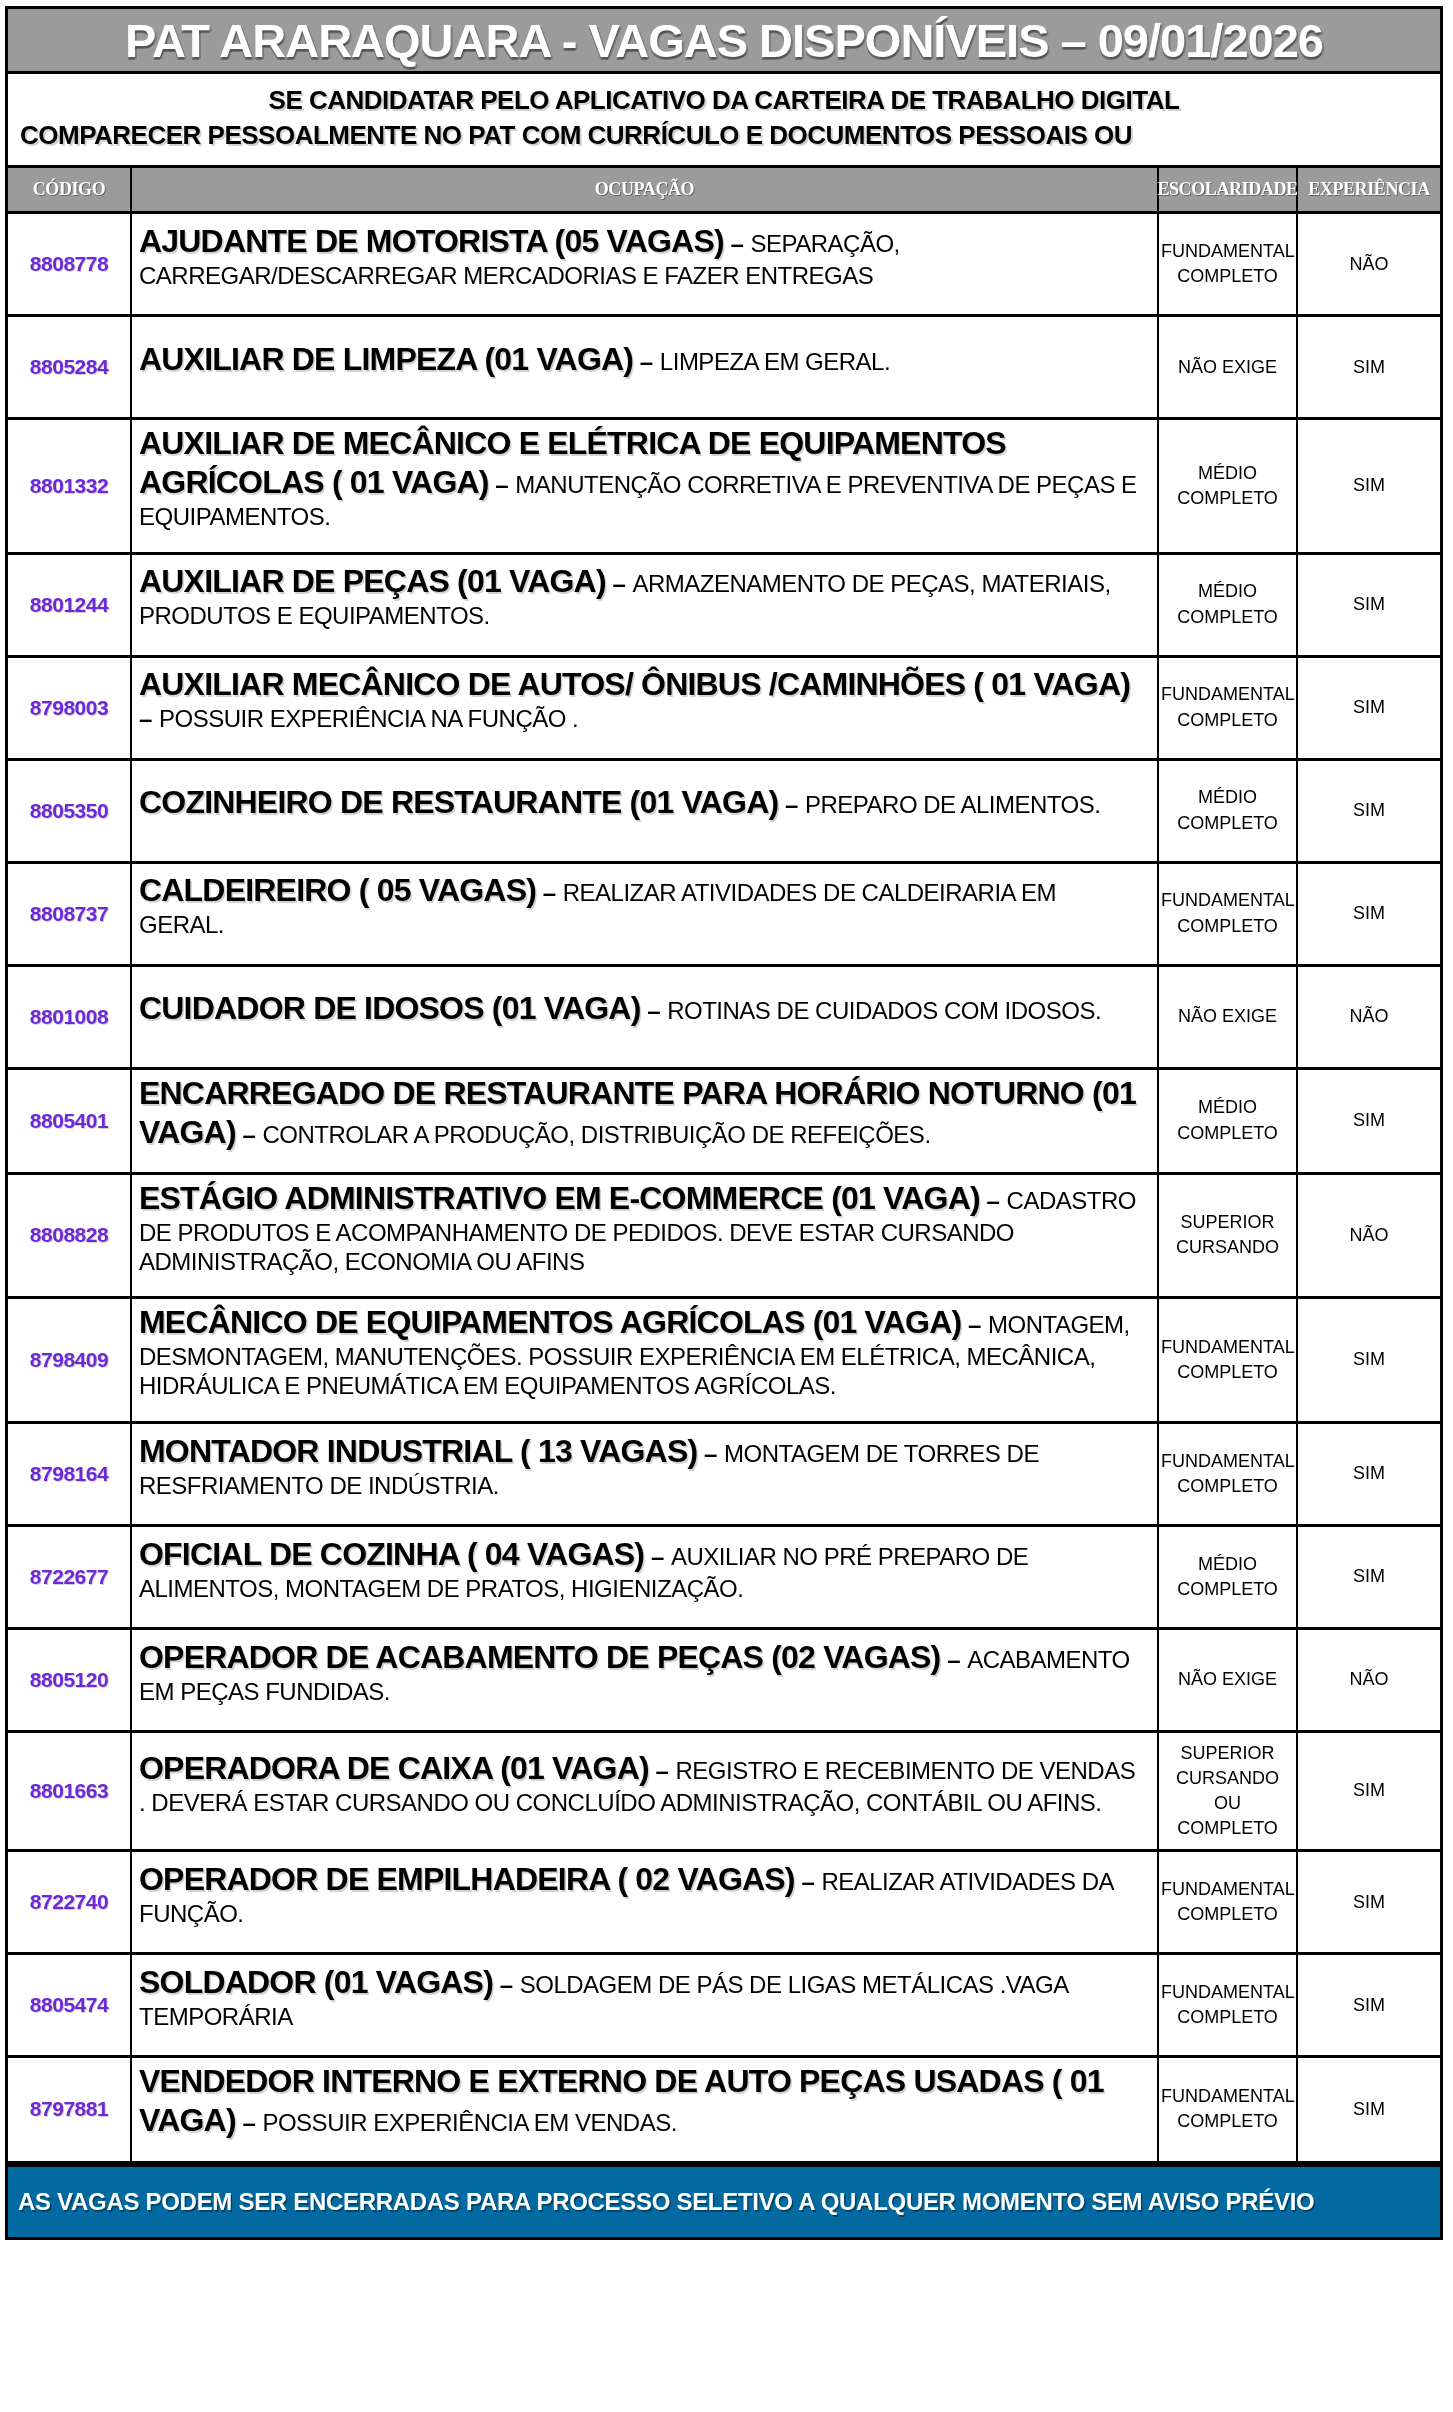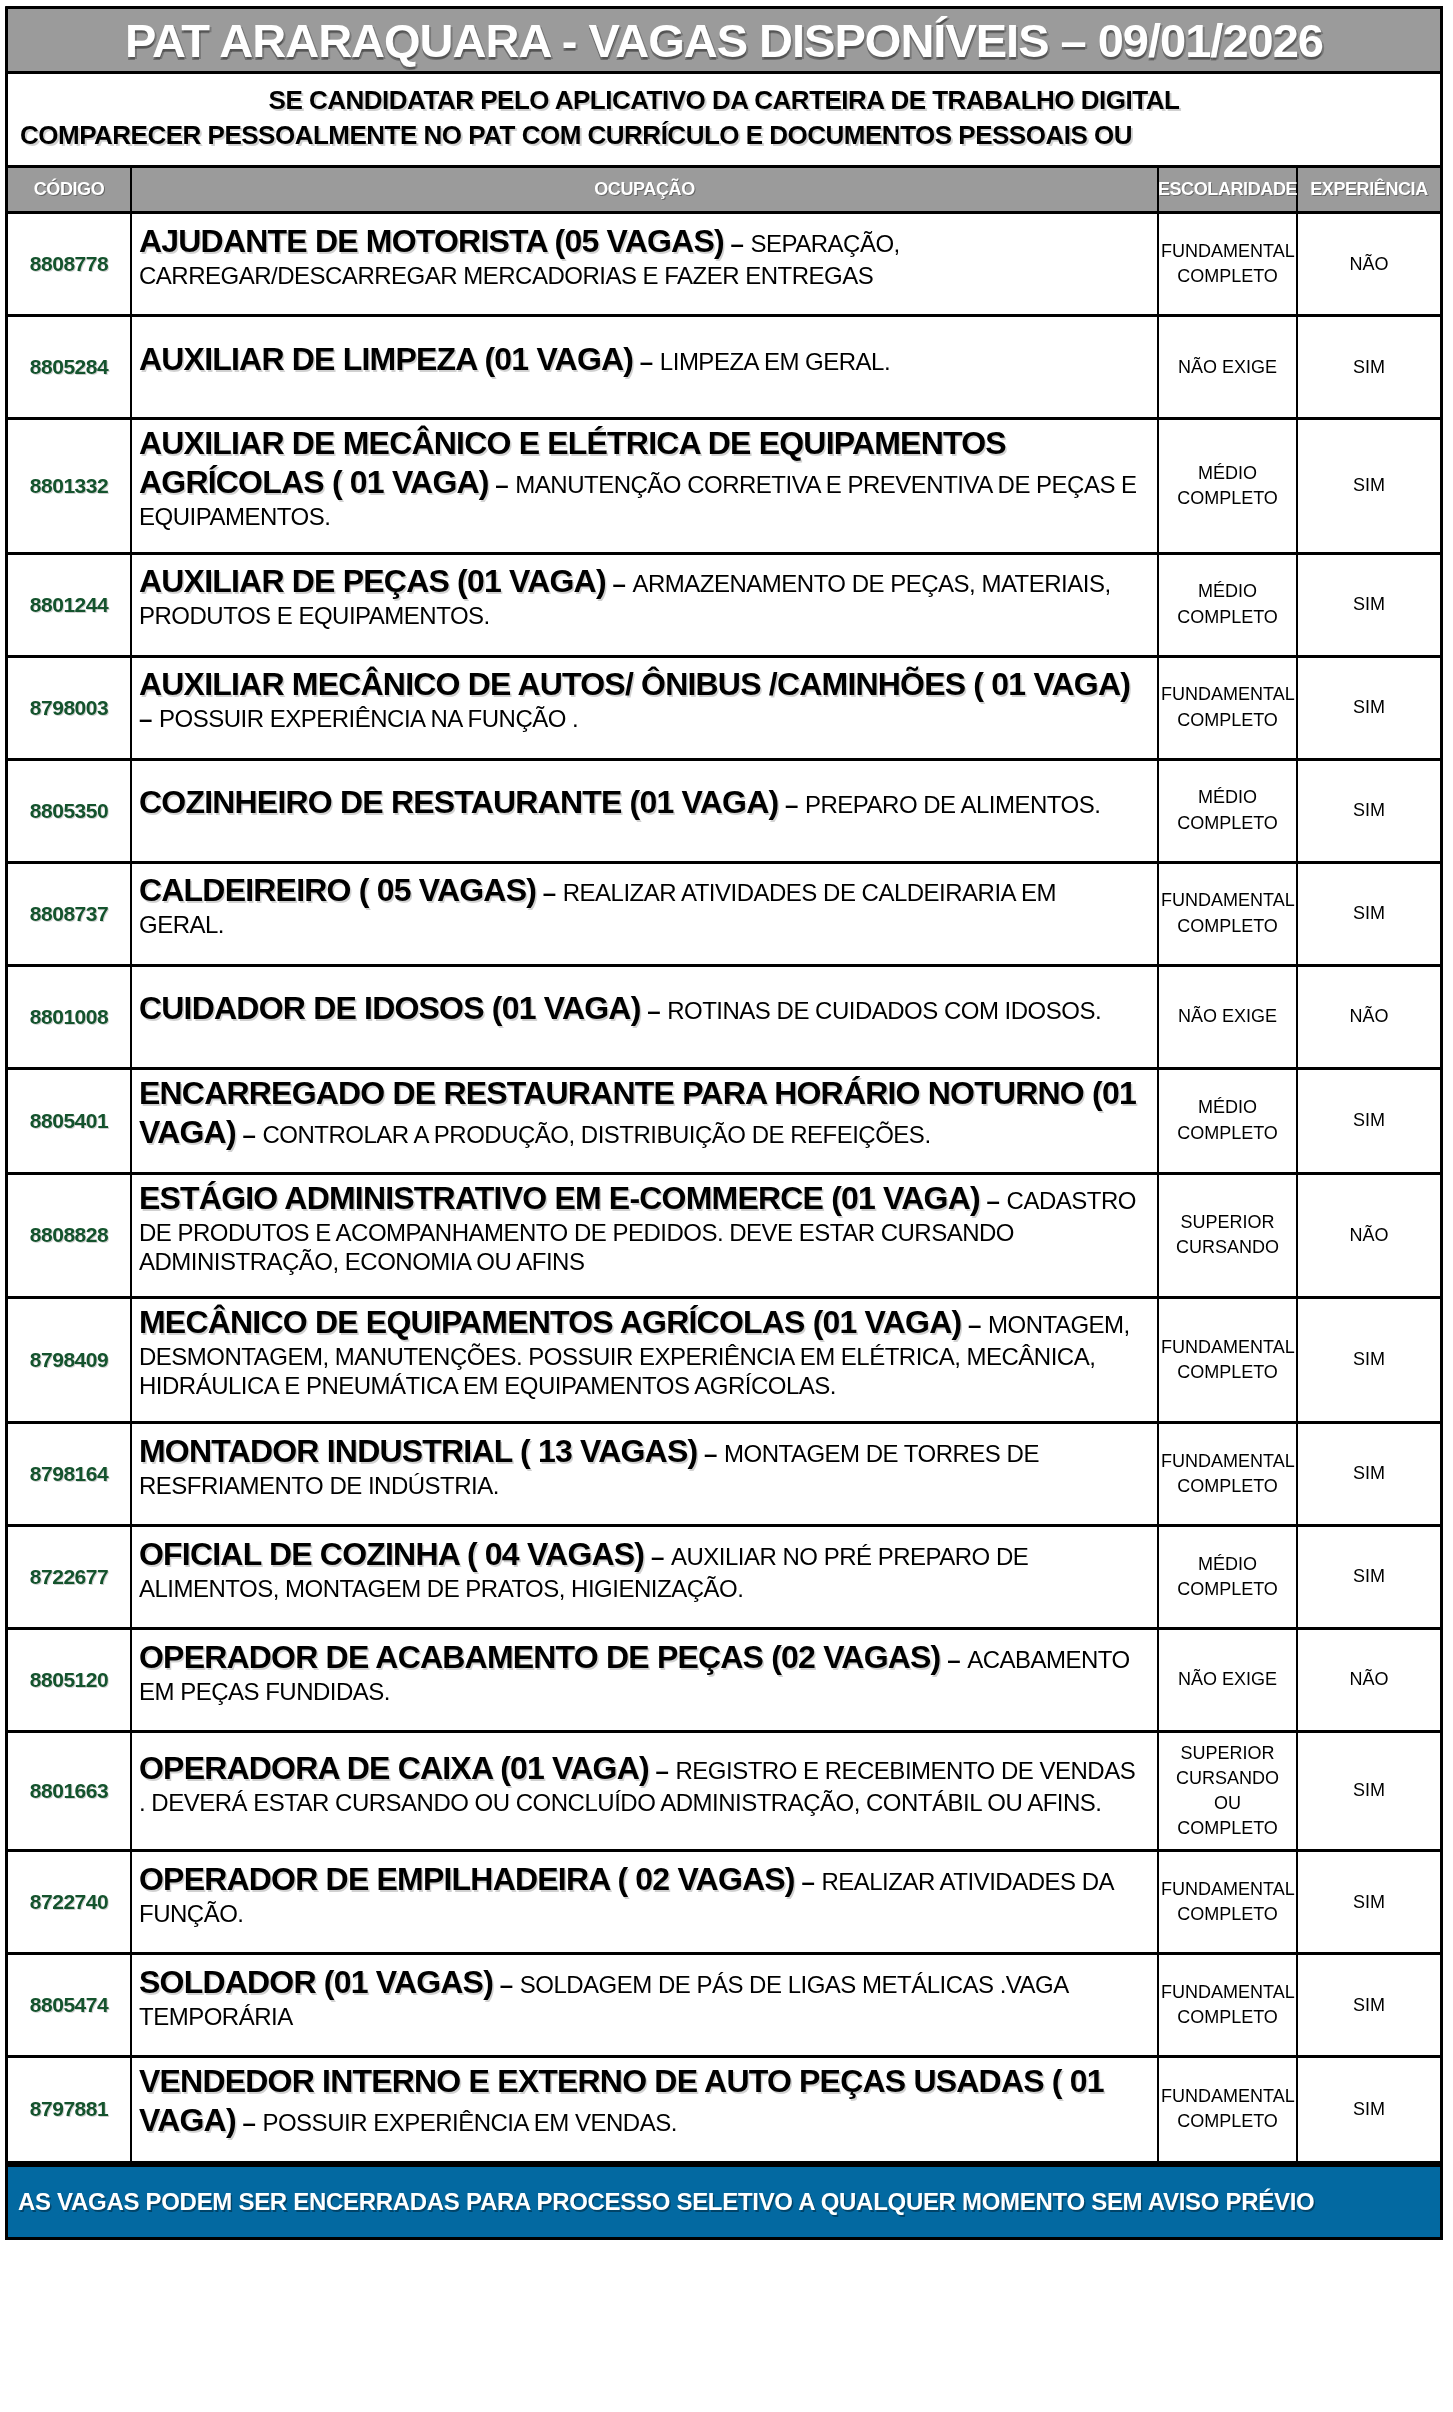--- a/index.html
+++ b/index.html
@@ -27,28 +27,28 @@
   .ins-line.second { text-align:center; }
 
   
   .vtable { border:3px solid #000; border-top:0; }
   .cols { display:grid; grid-template-columns:124px minmax(0,1fr) 139px 142px; }
   .thead { background:#9b9b9b; }
   .th {
     color:#fff; font-weight:bold; font-size:18px; text-align:right;
     padding:11px 3px; border-right:2px solid #000; letter-spacing:-0.4px;
     text-shadow:1px 1px 0 rgba(0,0,0,0.35);
-    display:flex; align-items:center; justify-content:center;
+    display:flex; align-items:center; justify-content:center;font-family:Liberation Serif, serif;
   }
   .th:last-child { border-right:0; }
 
   .row { border-top:3px solid #000; }
   .cell { border-right:2px solid #000; display:flex; align-items:center; justify-content:center; box-sizing:border-box; }
   .cell:last-child { border-right:0; }
-  .c-code { font-weight:bold; font-size:21px; letter-spacing:-0.5px; color:#14532d;
+  .c-code { font-weight:bold; font-size:21px; letter-spacing:-0.5px; color:#6d28d9;
             text-shadow:1px 1px 0 rgba(0,0,0,0.18); }
   .c-occ  { justify-content:flex-start; padding:4px 14px 20px 7px; min-height:100px; }
   .occ-text { line-height:1.22; color:#000; }
   .job-title { font-weight:bold; font-size:32px; letter-spacing:-0.8px;
                text-shadow:1.5px 1.5px 0 rgba(0,0,0,0.18); }
   .dash { font-weight:bold; font-size:24px; }
   .job-desc { font-size:24px; letter-spacing:-0.5px; }
   .c-esc, .c-exp { font-size:18px; text-align:center; padding:8px 8px; line-height:1.4; color:#000; }
 
   

